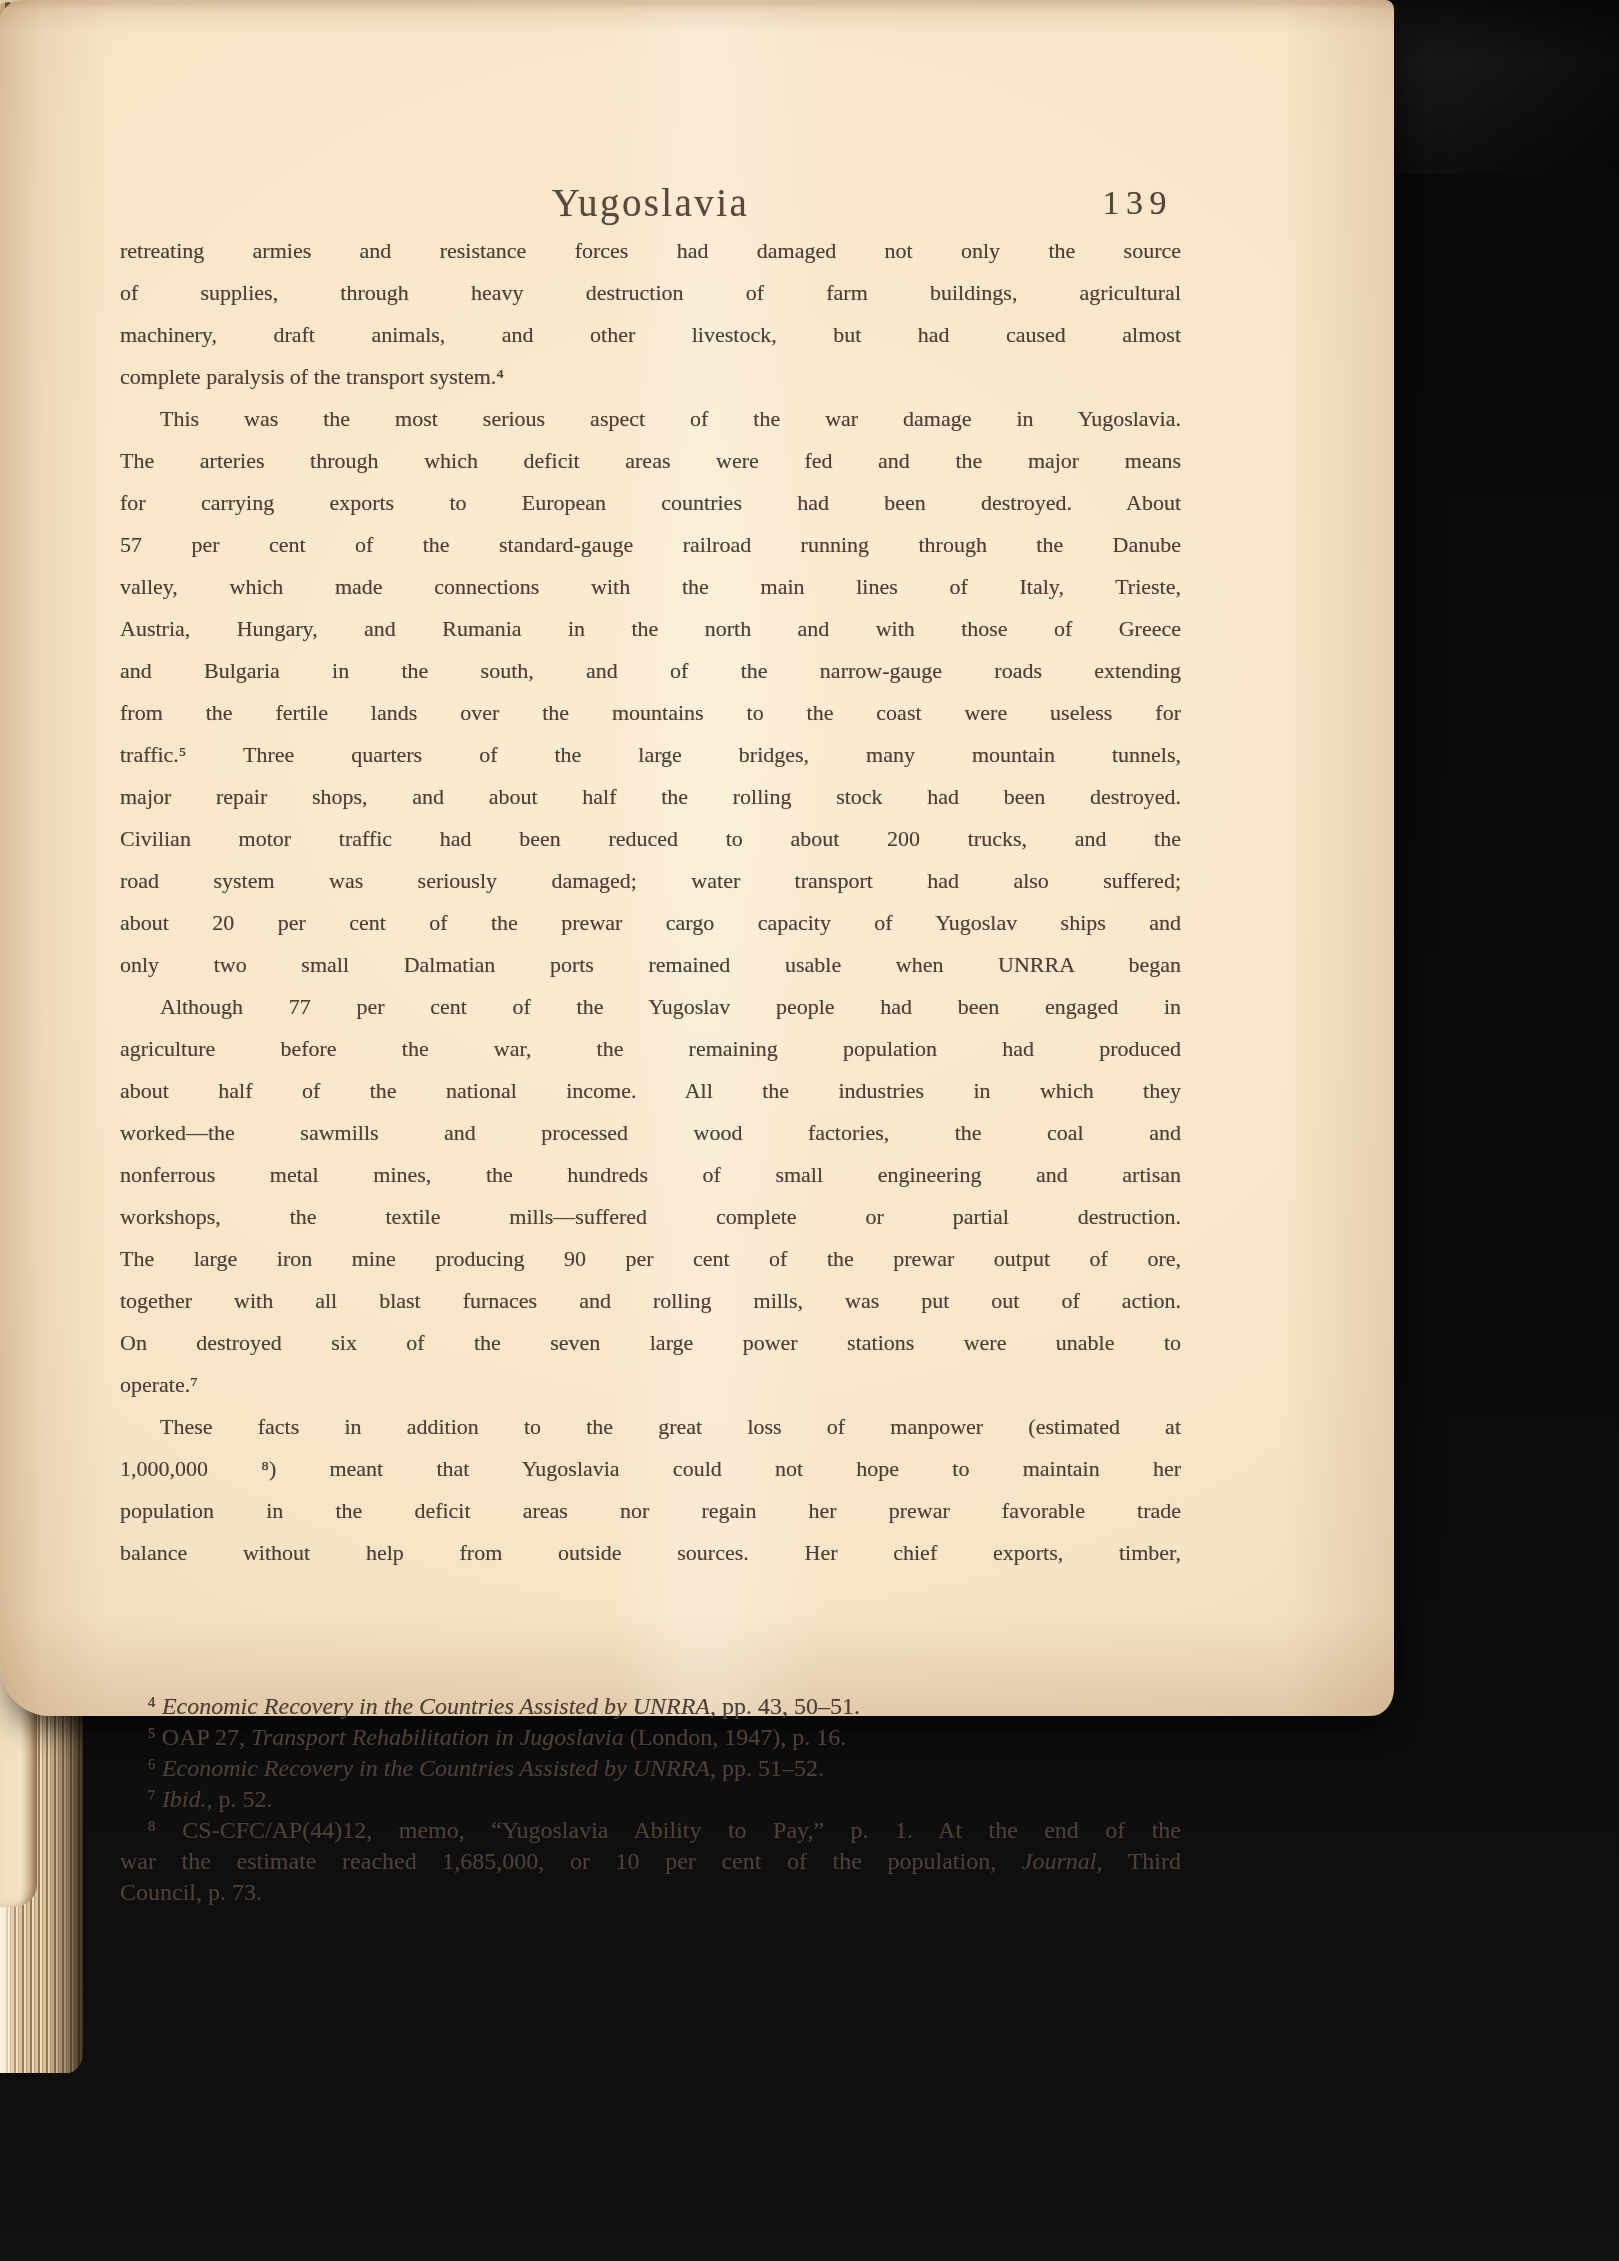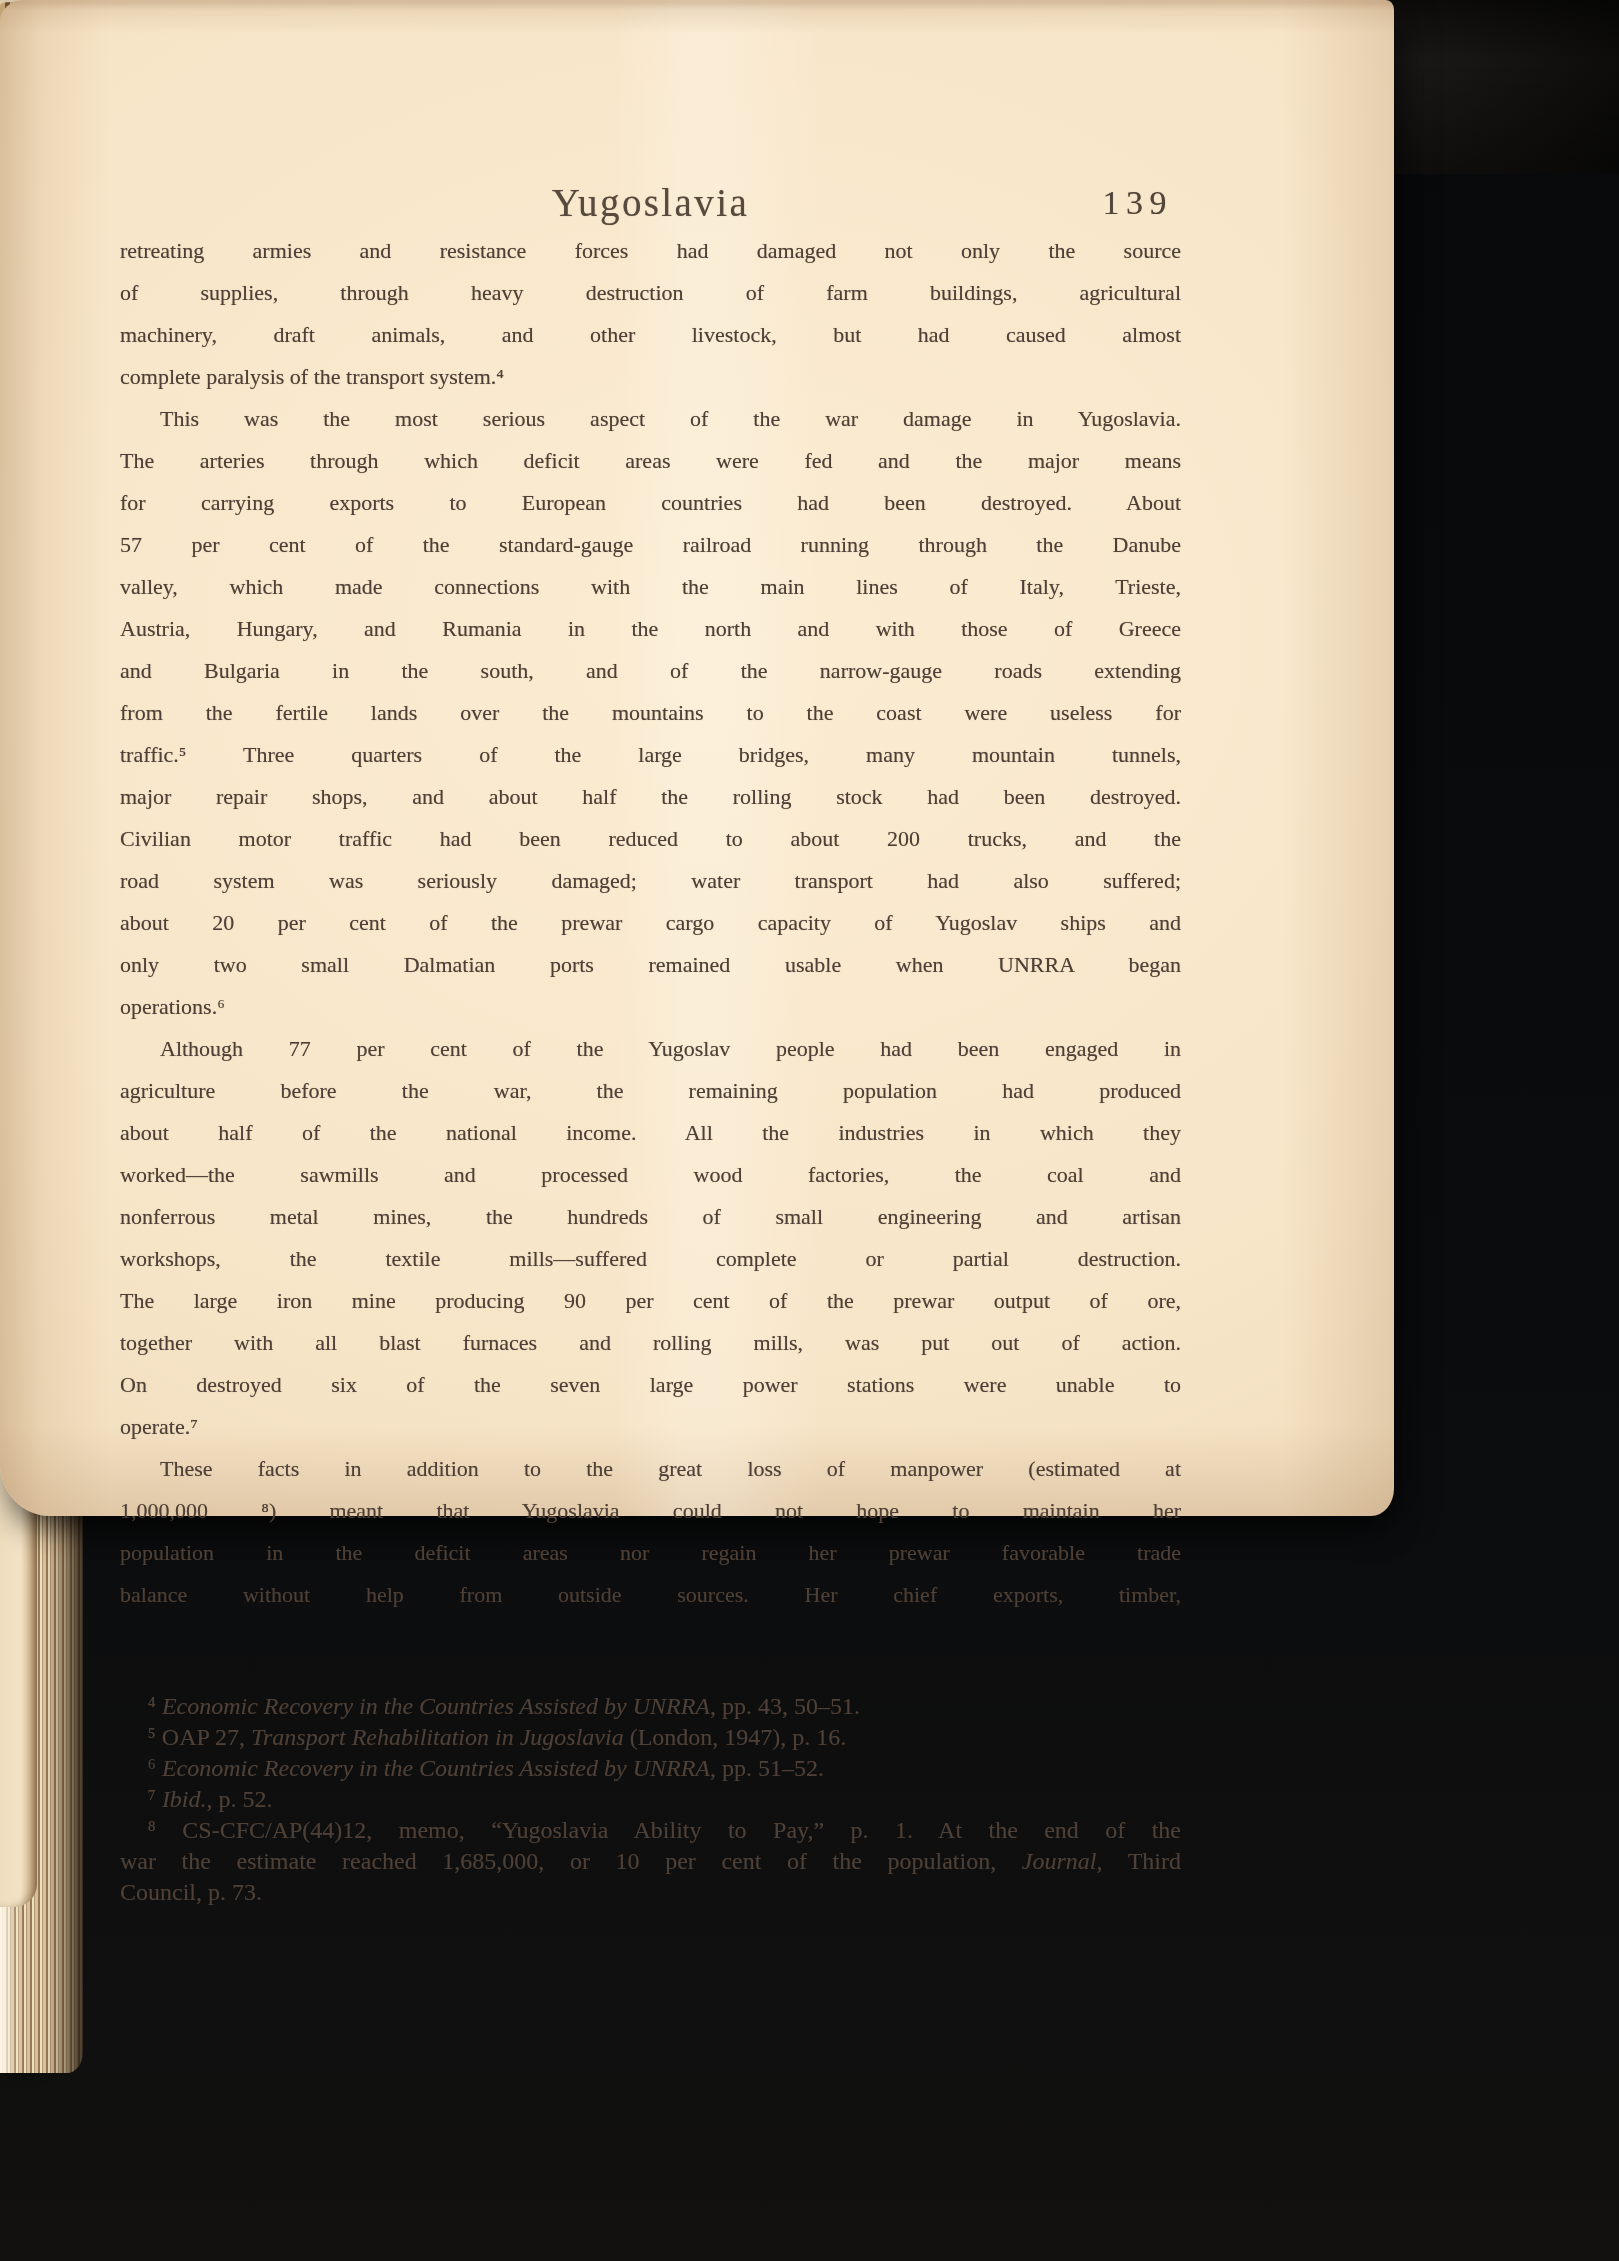--- a/index.html
+++ b/index.html
@@ -66,21 +66,21 @@
   }
   .headband {
     position: absolute; left: 4; top: 124; width: 84px; height: 26px;
     background: repeating-linear-gradient(90deg, #c8a878 0 5.7px, #6b4f33 5.7px 10.5px);
     border-radius: 4.9px; transform: rotate(-4deg);
     box-shadow: 0 2.4px 4.9px rgba(0,0,0,.6);
   }
 
   
   .page {
-    position: absolute; left: 40; top: 56; width: 1394px; height: 1516px;
+    position: absolute; left: 40; top: 56; width: 1394px; height: 1716px;
     border-radius: 24px 8px 23px 50px / 21px 9.7px 27.5px 52px;
     background:
       linear-gradient(90deg, rgba(170,130,85,.38) 0px, rgba(190,150,105,.18) 42px, rgba(0,0,0,0) 109px),
       linear-gradient(180deg, rgba(140,95,55,.30) 0 2.4px, rgba(140,95,55,.12) 10.5px, rgba(0,0,0,0) 34px),
       linear-gradient(90deg, rgba(0,0,0,0) 44%, rgba(255,250,238,.28) 49%, rgba(255,250,238,.28) 52%, rgba(0,0,0,0) 59%),
       linear-gradient(90deg, rgba(0,0,0,0) 92%, rgba(165,125,82,.22) 100%),
       linear-gradient(180deg, rgba(0,0,0,0) 94%, rgba(150,105,65,.2) 100%),
       radial-gradient(120% 90% at 52% 42%, #fbecd2 0%, #f7e5c8 55%, #f0dcbc 82%, #e8d1ad 100%);
     box-shadow: 19.4px 13px 36px -13px rgba(0,0,0,.55), 0 21px 32px -9.7px rgba(0,0,0,.6);
   }
@@ -158,21 +158,20 @@
       <div class="line">valley, which made connections with the main lines of Italy, Trieste,</div>
       <div class="line">Austria, Hungary, and Rumania in the north and with those of Greece</div>
       <div class="line">and Bulgaria in the south, and of the narrow-gauge roads extending</div>
       <div class="line">from the fertile lands over the mountains to the coast were useless for</div>
       <div class="line">traffic.⁵ Three quarters of the large bridges, many mountain tunnels,</div>
       <div class="line">major repair shops, and about half the rolling stock had been destroyed.</div>
       <div class="line">Civilian motor traffic had been reduced to about 200 trucks, and the</div>
       <div class="line">road system was seriously damaged; water transport had also suffered;</div>
       <div class="line">about 20 per cent of the prewar cargo capacity of Yugoslav ships and</div>
       <div class="line">only two small Dalmatian ports remained usable when UNRRA began</div>
-      <div class="line noj">operations.⁶</div>
       <div class="line indent">Although 77 per cent of the Yugoslav people had been engaged in</div>
       <div class="line">agriculture before the war, the remaining population had produced</div>
       <div class="line">about half of the national income. All the industries in which they</div>
       <div class="line">worked—the sawmills and processed wood factories, the coal and</div>
       <div class="line">nonferrous metal mines, the hundreds of small engineering and artisan</div>
       <div class="line">workshops, the textile mills—suffered complete or partial destruction.</div>
       <div class="line">The large iron mine producing 90 per cent of the prewar output of ore,</div>
       <div class="line">together with all blast furnaces and rolling mills, was put out of action.</div>
       <div class="line">On destroyed six of the seven large power stations were unable to</div>
       <div class="line noj">operate.⁷</div>

